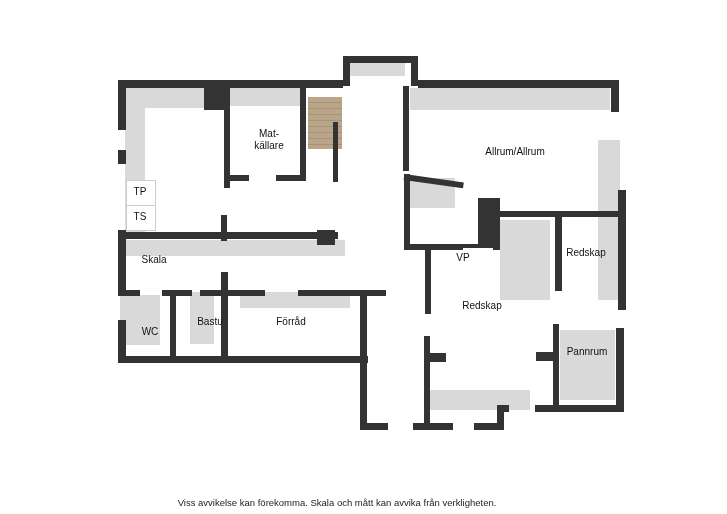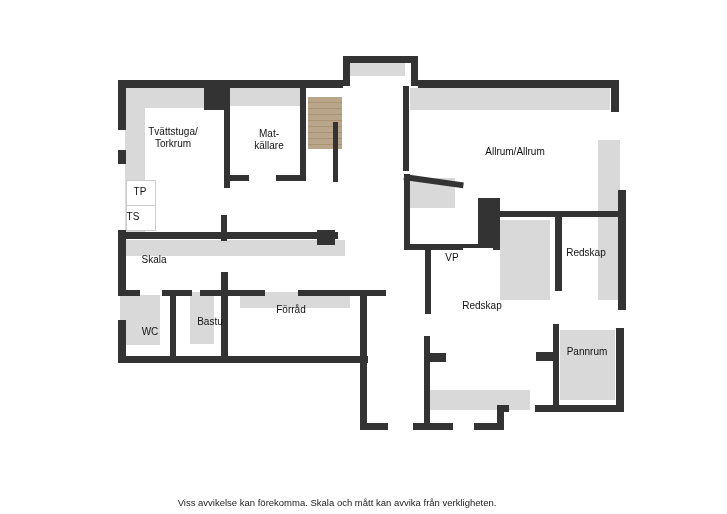--- a/index.html
+++ b/index.html
@@ -82,34 +82,30 @@
   <div class="w" style="left:555px;top:211px;width:7px;height:80px"></div>
   <div class="w" style="left:424px;top:336px;width:6px;height:93px"></div>
   <div class="w" style="left:428px;top:353px;width:18px;height:9px"></div>
   <div class="w" style="left:553px;top:324px;width:6px;height:86px"></div>
   <div class="w" style="left:536px;top:352px;width:20px;height:9px"></div>
 
   <div class="box" style="left:126px;top:180px;width:28px;height:24px;border:1px solid #ccc"></div>
   <div class="box" style="left:126px;top:205px;width:28px;height:24px;border:1px solid #ccc"></div>
   <div class="box" style="left:463px;top:248px;width:30px;height:20px"></div>
 
-  <div class="lbl" style="left:138px;top:126px;width:70px">
-    <div>Tvättstuga/</div>
-    <div>Torkrum</div>
-  </div>
   <div class="lbl" style="left:244px;top:128px;width:50px">
     <div>Mat-</div>
     <div>källare</div>
   </div>
   <div class="lbl" style="left:470px;top:146px;width:90px">Allrum/Allrum</div>
   <div class="lbl" style="left:127px;top:186px;width:26px">TP</div>
-  <div class="lbl" style="left:120px;top:211px;width:26px">TS</div>
+  <div class="lbl" style="left:127px;top:211px;width:26px">TS</div>
   <div class="lbl" style="left:134px;top:254px;width:40px">Skala</div>
-  <div class="lbl" style="left:437px;top:252px;width:30px">VP</div>
+  <div class="lbl" style="left:448px;top:252px;width:30px">VP</div>
   <div class="lbl" style="left:564px;top:247px;width:44px">Redskap</div>
   <div class="lbl" style="left:452px;top:300px;width:60px">Redskap</div>
   <div class="lbl" style="left:136px;top:326px;width:28px">WC</div>
   <div class="lbl" style="left:192px;top:316px;width:36px">Bastu</div>
-  <div class="lbl" style="left:266px;top:304px;width:50px">Förråd</div>
+  <div class="lbl" style="left:266px;top:316px;width:50px">Förråd</div>
   <div class="lbl" style="left:560px;top:346px;width:54px">Pannrum</div>
 </div>
 
 <div class="note">Viss avvikelse kan förekomma. Skala och mått kan avvika från verkligheten.</div>
 
 </body></html>

